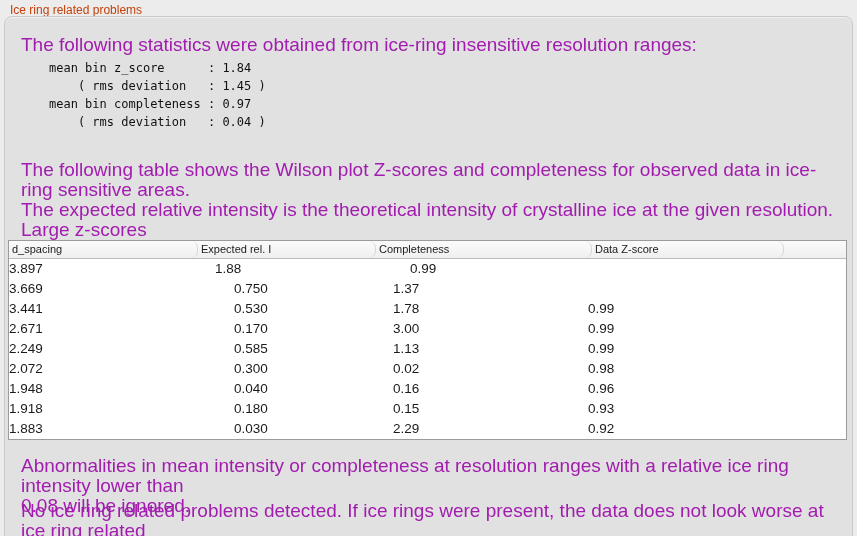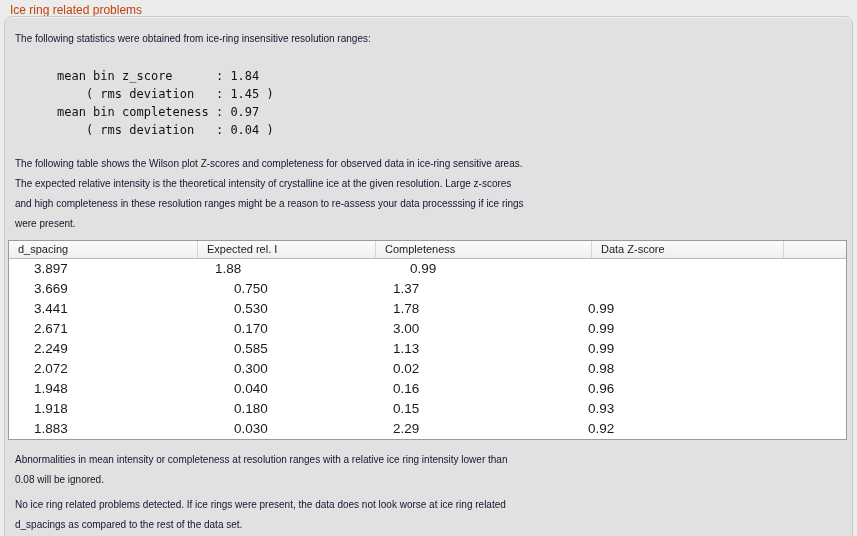--- a/index.html
+++ b/index.html
@@ -33,34 +33,34 @@
     height: 531px;
     box-sizing: border-box;
     background: #e1e1e1;
     border: 1px solid #c9c9c9;
     border-radius: 8px;
     box-shadow: inset 0 1px 0 rgba(255,255,255,0.5);
   }
 
   .para {
     position: absolute;
-    margin: 0;
-    font-size: 10px;
+    margin: 6px;
+    font-size: 19px;
     line-height: 20px;
     white-space: pre-line;
-    color: #0f172a;
+    color: #a21caf;
   }
 
   .stats-intro { left: 10px; top: 12px; }
 
   .stats-block {
     position: absolute;
     left: 44px;
     top: 42px;
-    margin: 8px;
+    margin: 0;
     font-family: "DejaVu Sans Mono", "Liberation Mono", monospace;
     font-size: 12px;
     line-height: 18px;
     white-space: pre;
     color: #111;
   }
 
   .table-intro { left: 10px; top: 137px; }
 
   .datatable {
@@ -75,46 +75,47 @@
 
   .thead {
     display: flex;
     height: 17px;
     background: linear-gradient(#fbfbfb, #efefef);
     border-bottom: 1px solid #bcbcbc;
   }
   .th {
     box-sizing: border-box;
     font-size: 11px;
-    padding: 2px 0 0 9px;
+    padding: 2px 0 0 3px;
     color: #1b1b1b;
     border-right: 1px solid #d6d6d6;
     overflow: hidden;
     white-space: nowrap;
+    border-radius: 7px;
   }
   .th:last-child { border-right: none; }
 
   .col1 { width: 189px; }
   .col2 { width: 178px; }
   .col3 { width: 192px; }
   .col4 { width: 216px; }
   .col5 { flex: 1; }
 
   .row {
     display: flex;
     height: 20px;
     font-size: 13.5px;
     line-height: 19px;
   }
   .cell {
     box-sizing: border-box;
     overflow: hidden;
     white-space: nowrap;
   }
-  .row .col1 { padding-left: 25px; }
+  .row .col1 { }
   .row .col2 { padding-left: 36px; }
   .row .col3 { padding-left: 17px; }
   .row .col4 { padding-left: 20px; }
 
   .note-ignore { left: 10px; top: 433px; }
   .conclusion  { left: 10px; top: 478px; }
 </style>
 </head>
 <body>
 

